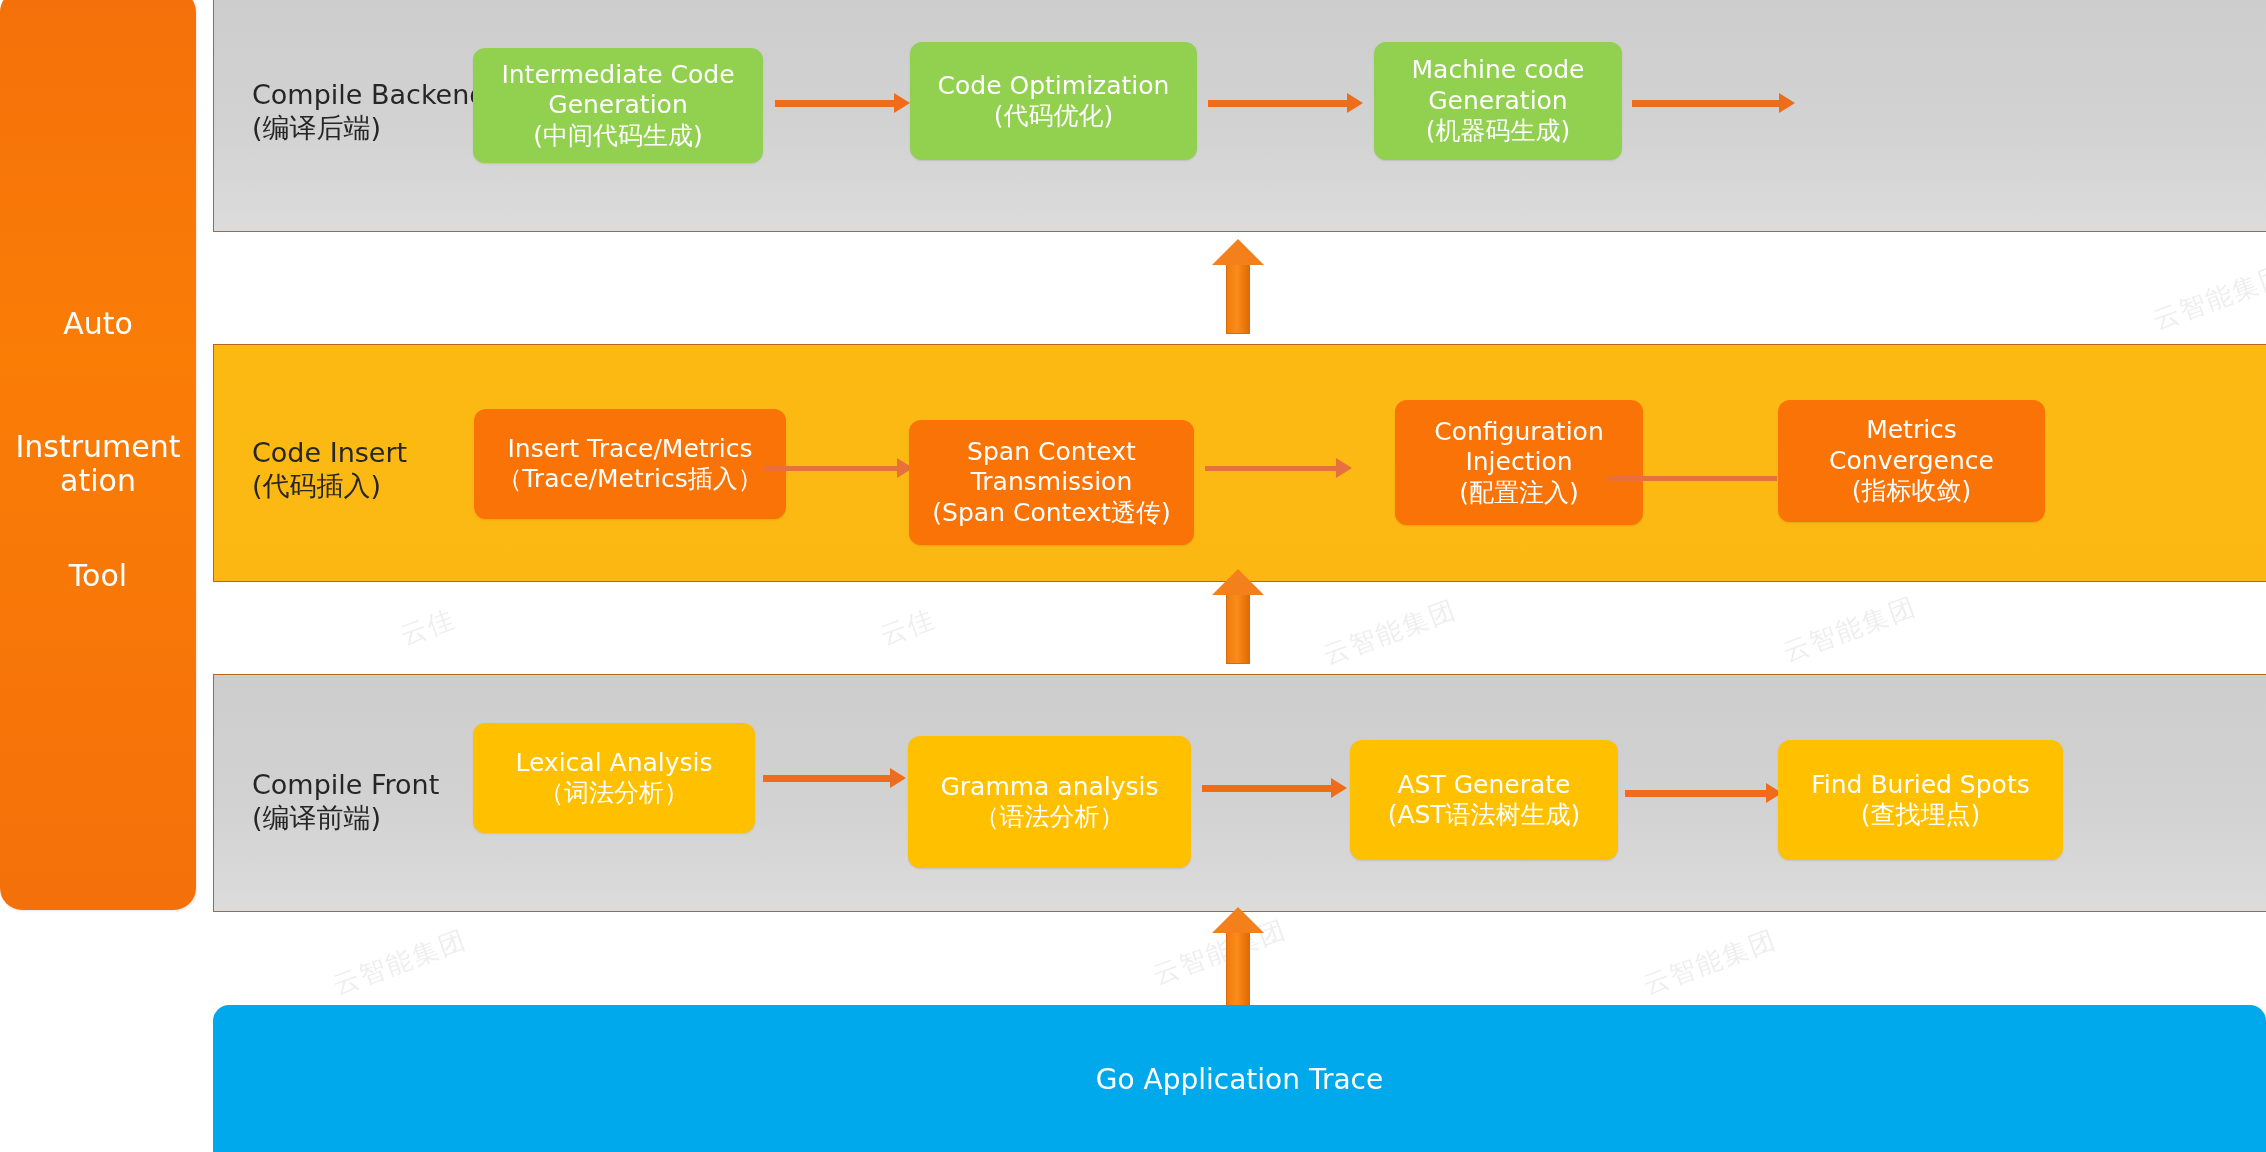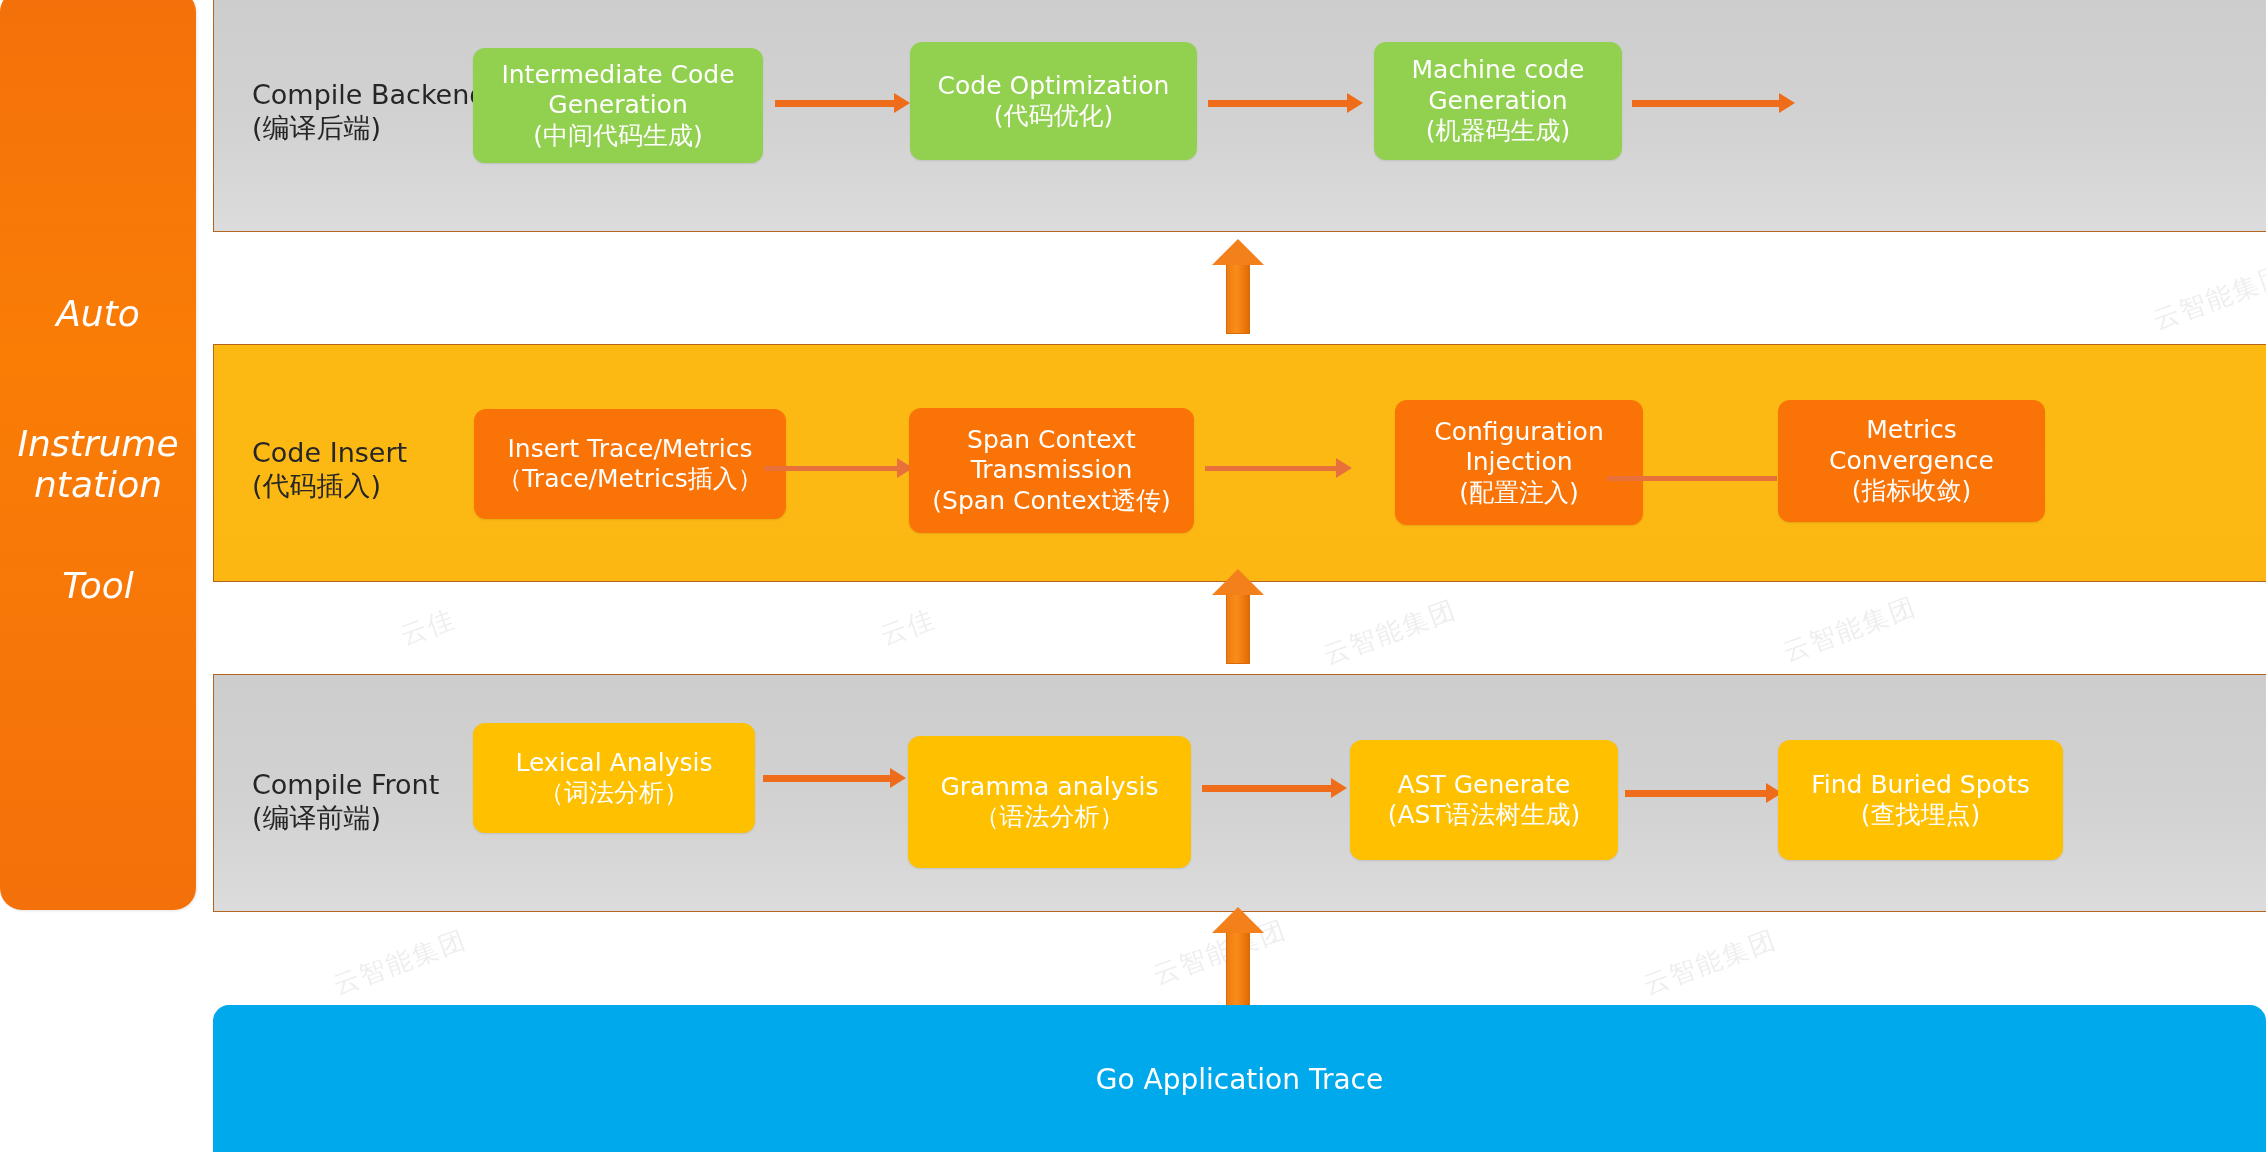--- a/index.html
+++ b/index.html
@@ -33,26 +33,25 @@
     background:linear-gradient(180deg,#f4700a 0%,#fa7d06 40%,#f4700a 100%);
     border-radius:22px;
     display:flex;
     flex-direction:column;
     align-items:center;
     justify-content:center;
     box-shadow:1px 1px 3px rgba(0,0,0,.10);
   }
   .sidebar-label{
     color:#ffffff;
-    font-size:36px;
+    font-size:30px;
     line-height:1.15;
     text-align:center;
     width:170px;
     word-break:break-word;
-    font-style:italic;
   }
   .sb-gap-a{height:88px;}
   .sb-gap-b{height:60px;}
 
   
   .band{
     position:absolute;
     left:213px;
     width:2075px;
     border:1px solid #b4651f;
@@ -206,21 +205,21 @@
     <div class="band-title" id="title-insert">Code Insert
 (代码插入)</div>
   </div>
 
   <div class="node orange" style="left:474px;top:409px;width:312px;height:110px;">Insert Trace/Metrics
 （Trace/Metrics插入）</div>
   <div class="harrow thin" style="left:764px;top:466px;width:134px;">
     <span style="position:absolute;right:-15px;top:-8px;width:0;height:0;border-top:10px solid transparent;border-bottom:10px solid transparent;border-left:16px solid #e8703a;"></span>
   </div>
 
-  <div class="node orange" style="left:909px;top:408px;width:285px;height:125px;">Span Context
+  <div class="node orange" style="left:909px;top:420px;width:285px;height:125px;">Span Context
 Transmission
 (Span Context透传)</div>
   <div class="harrow thin" style="left:1205px;top:466px;width:132px;">
     <span style="position:absolute;right:-15px;top:-8px;width:0;height:0;border-top:10px solid transparent;border-bottom:10px solid transparent;border-left:16px solid #e8703a;"></span>
   </div>
 
   <div class="node orange" style="left:1353px;top:400px;width:248px;height:125px;margin-left:42px;">Configuration
 Injection
 (配置注入)</div>
   <div class="harrow thin" style="left:1607px;top:476px;width:170px;"></div>

